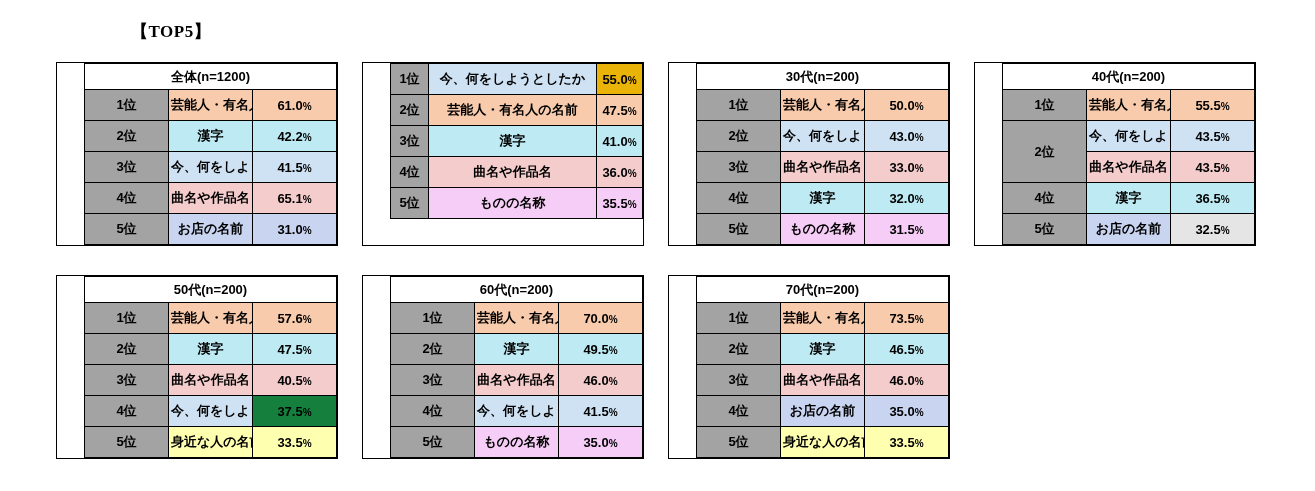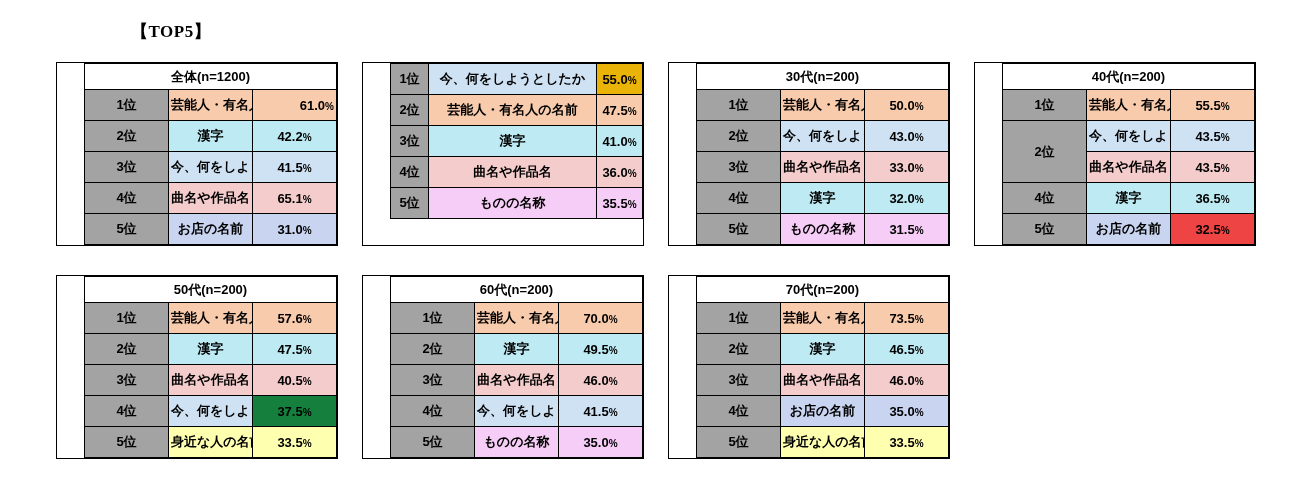--- a/index.html
+++ b/index.html
@@ -93,21 +93,21 @@
 <div class="grid">
     <div class="card">
       <table class="tbl">
         <tbody>
           <tr class="hdr">
             <td colspan="3">全体(n=1200)</td>
           </tr>
           <tr>
             <td class="rank">1位</td>
             <td class="label" style="background: rgb(248, 203, 173);">芸能人・有名人の名前</td>
-            <td class="val" style="background: rgb(248, 203, 173); text-align: right;"><span>61.0</span><span class="pct">%</span></td>
+            <td class="val" style="background: rgb(248, 203, 173);"><span>61.0</span><span class="pct">%</span></td>
           </tr>
           <tr>
             <td class="rank">2位</td>
             <td class="label" style="background: rgb(189, 234, 243);">漢字</td>
             <td class="val" style="background: rgb(189, 234, 243);"><span>42.2</span><span class="pct">%</span></td>
           </tr>
           <tr>
             <td class="rank">3位</td>
             <td class="label" style="background: rgb(207, 226, 243);">今、何をしようとしたか</td>
             <td class="val" style="background: rgb(207, 226, 243);"><span>41.5</span><span class="pct">%</span></td>
@@ -211,21 +211,21 @@
             <td class="val" style="background: rgb(244, 204, 204);"><span>43.5</span><span class="pct">%</span></td>
           </tr>
           <tr>
             <td class="rank">4位</td>
             <td class="label" style="background: rgb(189, 234, 243);">漢字</td>
             <td class="val" style="background: rgb(189, 234, 243);"><span>36.5</span><span class="pct">%</span></td>
           </tr>
           <tr>
             <td class="rank">5位</td>
             <td class="label" style="background: rgb(201, 212, 240);">お店の名前</td>
-            <td class="val" style="background: #ef4444;"><span>32.5</span><span class="pct">%</span></td>
+            <td class="val" style="background: #e5e5e5;"><span>32.5</span><span class="pct">%</span></td>
           </tr>
         </tbody>
       </table>
     </div>
     <div class="card">
       <table class="tbl">
         <tbody>
           <tr class="hdr">
             <td colspan="3">50代(n=200)</td>
           </tr>

